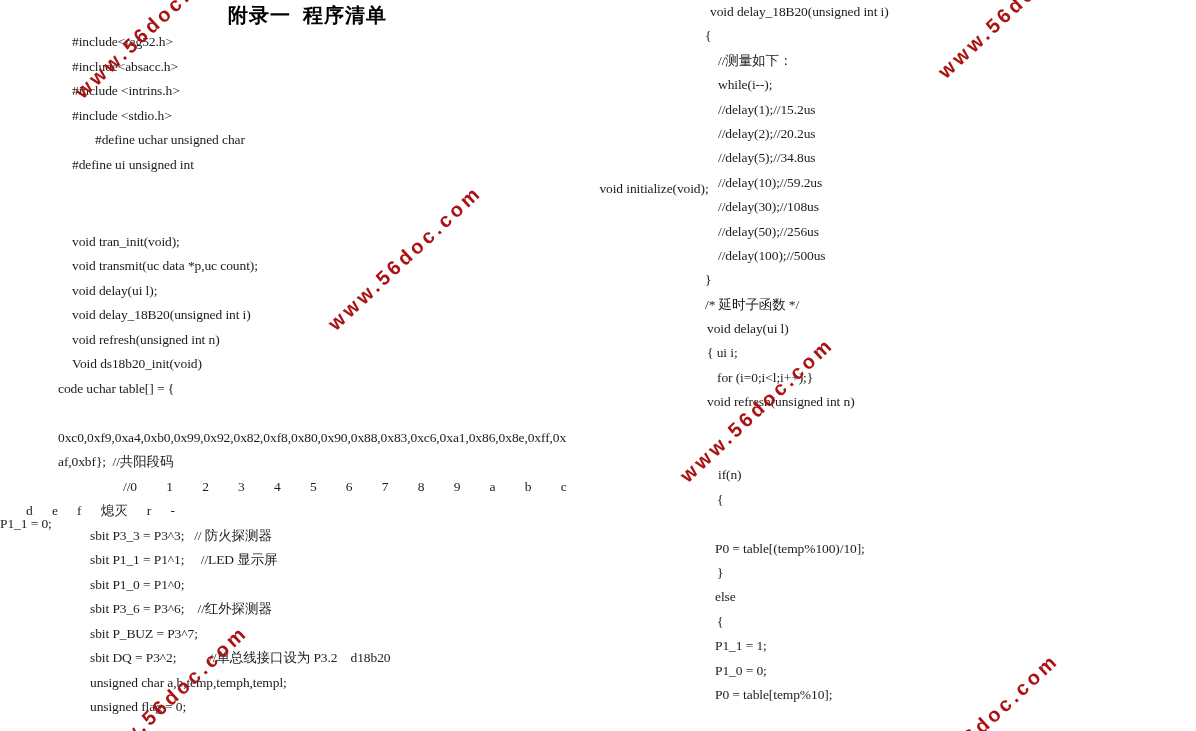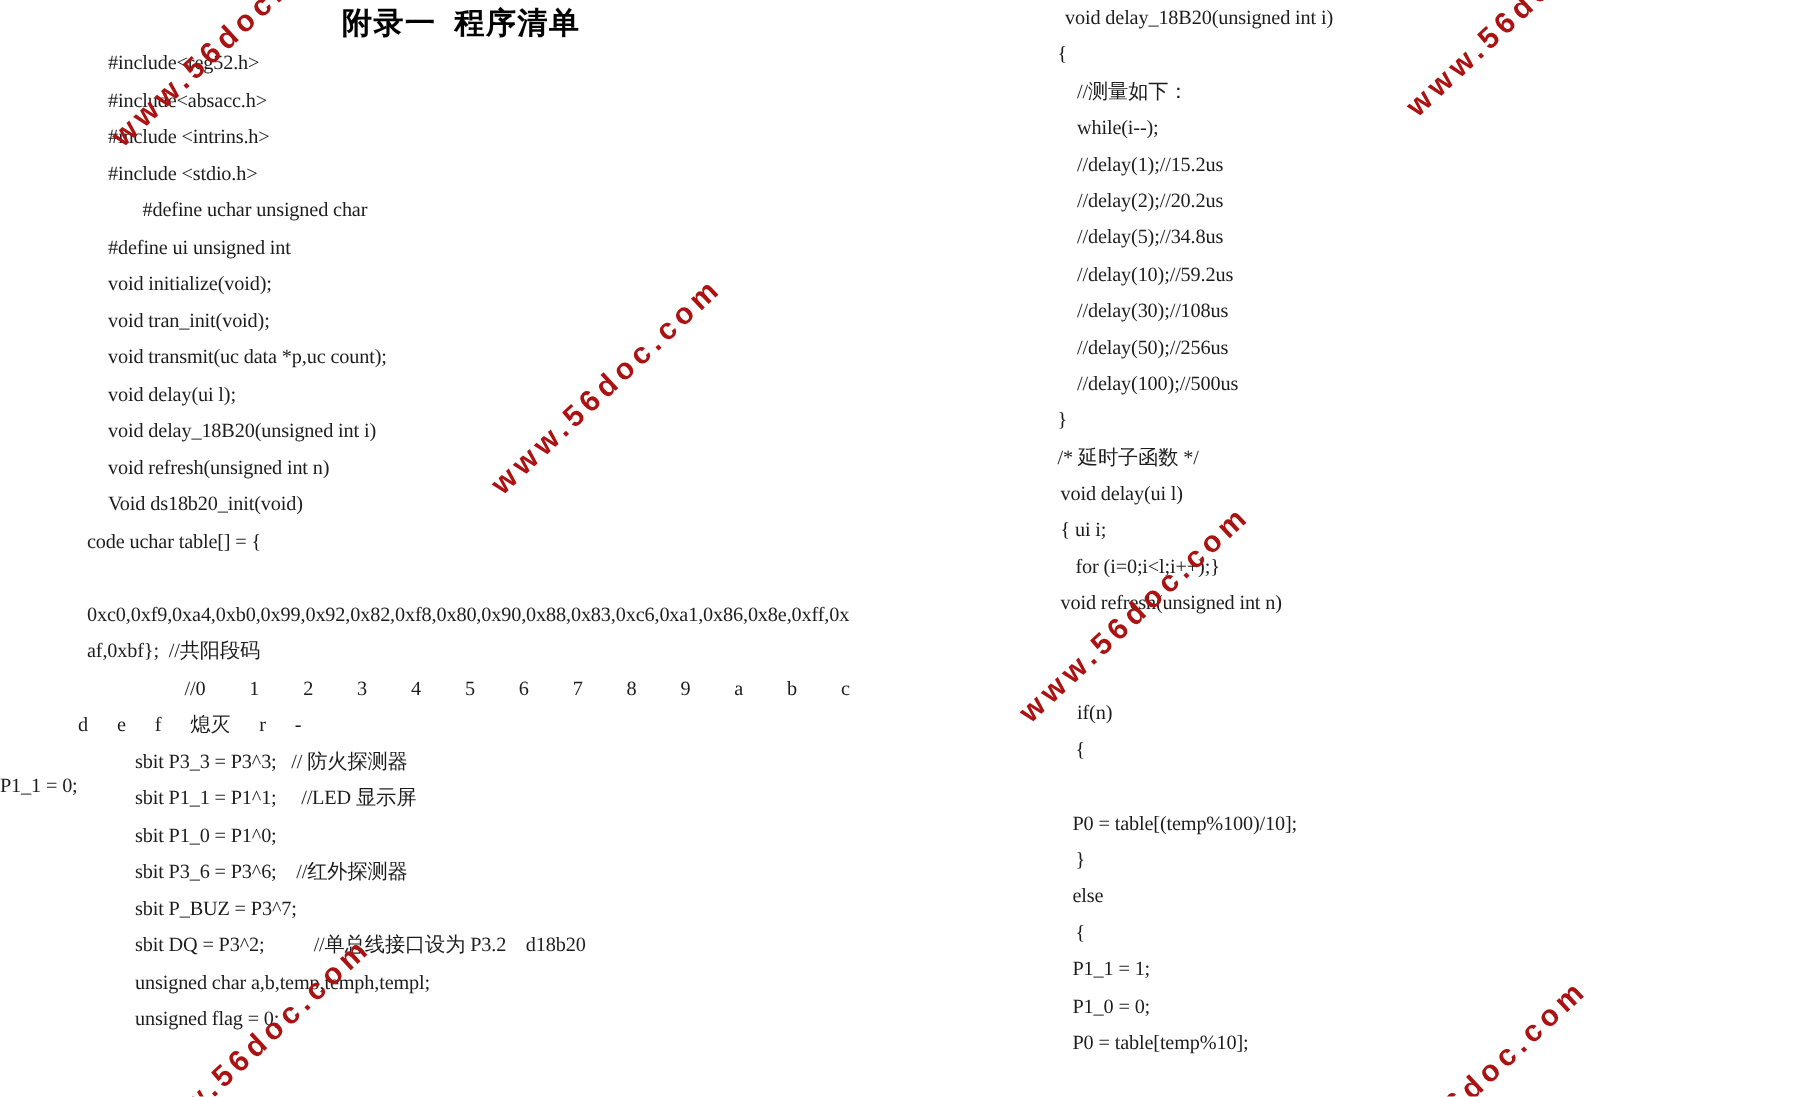--- a/index.html
+++ b/index.html
@@ -57,33 +57,33 @@
 
 <div class="page-title">附录一  程序清单</div>
 
 <div id="left-col" class="code-col">
     <div class="code-line" style="padding-left: 72px;">#include&lt;reg52.h&gt;</div>
     <div class="code-line" style="padding-left: 72px;">#include&lt;absacc.h&gt;</div>
     <div class="code-line" style="padding-left: 72px;">#include &lt;intrins.h&gt;</div>
     <div class="code-line" style="padding-left: 72px;">#include &lt;stdio.h&gt;</div>
     <div class="code-line" style="padding-left: 95px;">#define uchar unsigned char</div>
     <div class="code-line" style="padding-left: 72px;">#define ui unsigned int</div>
-    <div class="code-line" style="padding-left: 72px;">void initialize(void);</div>
-    <div class="code-line" style="padding-left: 72px;">void tran_init(void);</div>
+    <div class="code-line" style="padding-left: 112px; text-align: center;">void initialize(void);</div>
+    <div class="code-line" style="padding-left: 72px; margin-top: 28px;">void tran_init(void);</div>
     <div class="code-line" style="padding-left: 72px;">void transmit(uc data *p,uc count);</div>
     <div class="code-line" style="padding-left: 72px;">void delay(ui l);</div>
     <div class="code-line" style="padding-left: 72px;">void delay_18B20(unsigned int i)</div>
     <div class="code-line" style="padding-left: 72px;">void refresh(unsigned int n)</div>
     <div class="code-line" style="padding-left: 72px;">Void ds18b20_init(void)</div>
     <div class="code-line" style="padding-left: 58px;">code uchar table[] = {</div>
     <div class="code-line" style="padding-left: 58px;"></div>
     <div class="code-line" style="padding-left: 58px;">0xc0,0xf9,0xa4,0xb0,0x99,0x92,0x82,0xf8,0x80,0x90,0x88,0x83,0xc6,0xa1,0x86,0x8e,0xff,0x</div>
     <div class="code-line" style="padding-left: 58px;">af,0xbf};  //共阳段码</div>
     <div class="code-line" style="padding-left: 123px; word-spacing: 26px;">//0 1 2 3 4 5 6 7 8 9 a b c</div>
-    <div class="code-line" style="padding-left: 52px; word-spacing: 16px;">d e f 熄灭 r -</div>
+    <div class="code-line" style="padding-left: 26px; word-spacing: 16px;">d e f 熄灭 r -</div>
     <div class="code-line" style="padding-left: 90px;">sbit P3_3 = P3^3;   // 防火探测器</div>
     <div class="code-line" style="padding-left: 90px;">sbit P1_1 = P1^1;     //LED 显示屏</div>
     <div class="code-line" style="padding-left: 90px;">sbit P1_0 = P1^0;</div>
     <div class="code-line" style="padding-left: 90px;">sbit P3_6 = P3^6;    //红外探测器</div>
     <div class="code-line" style="padding-left: 90px;">sbit P_BUZ = P3^7;</div>
     <div class="code-line" style="padding-left: 90px;">sbit DQ = P3^2;          //单总线接口设为 P3.2    d18b20</div>
     <div class="code-line" style="padding-left: 90px;">unsigned char a,b,temp,temph,templ;</div>
     <div class="code-line" style="padding-left: 90px;">unsigned flag = 0;</div>
   </div>
 

